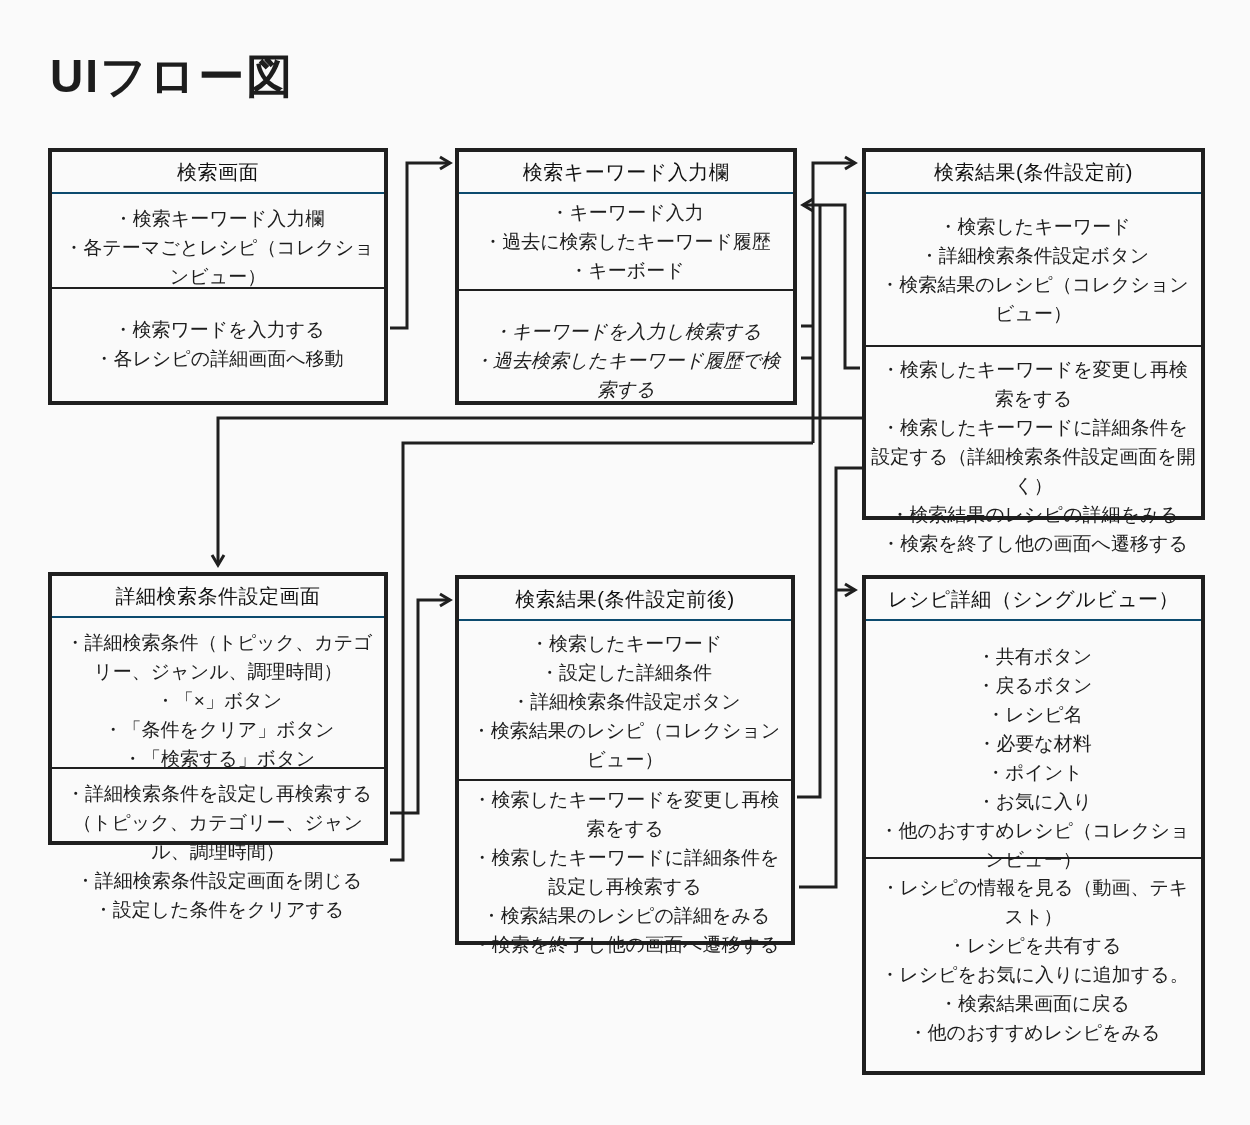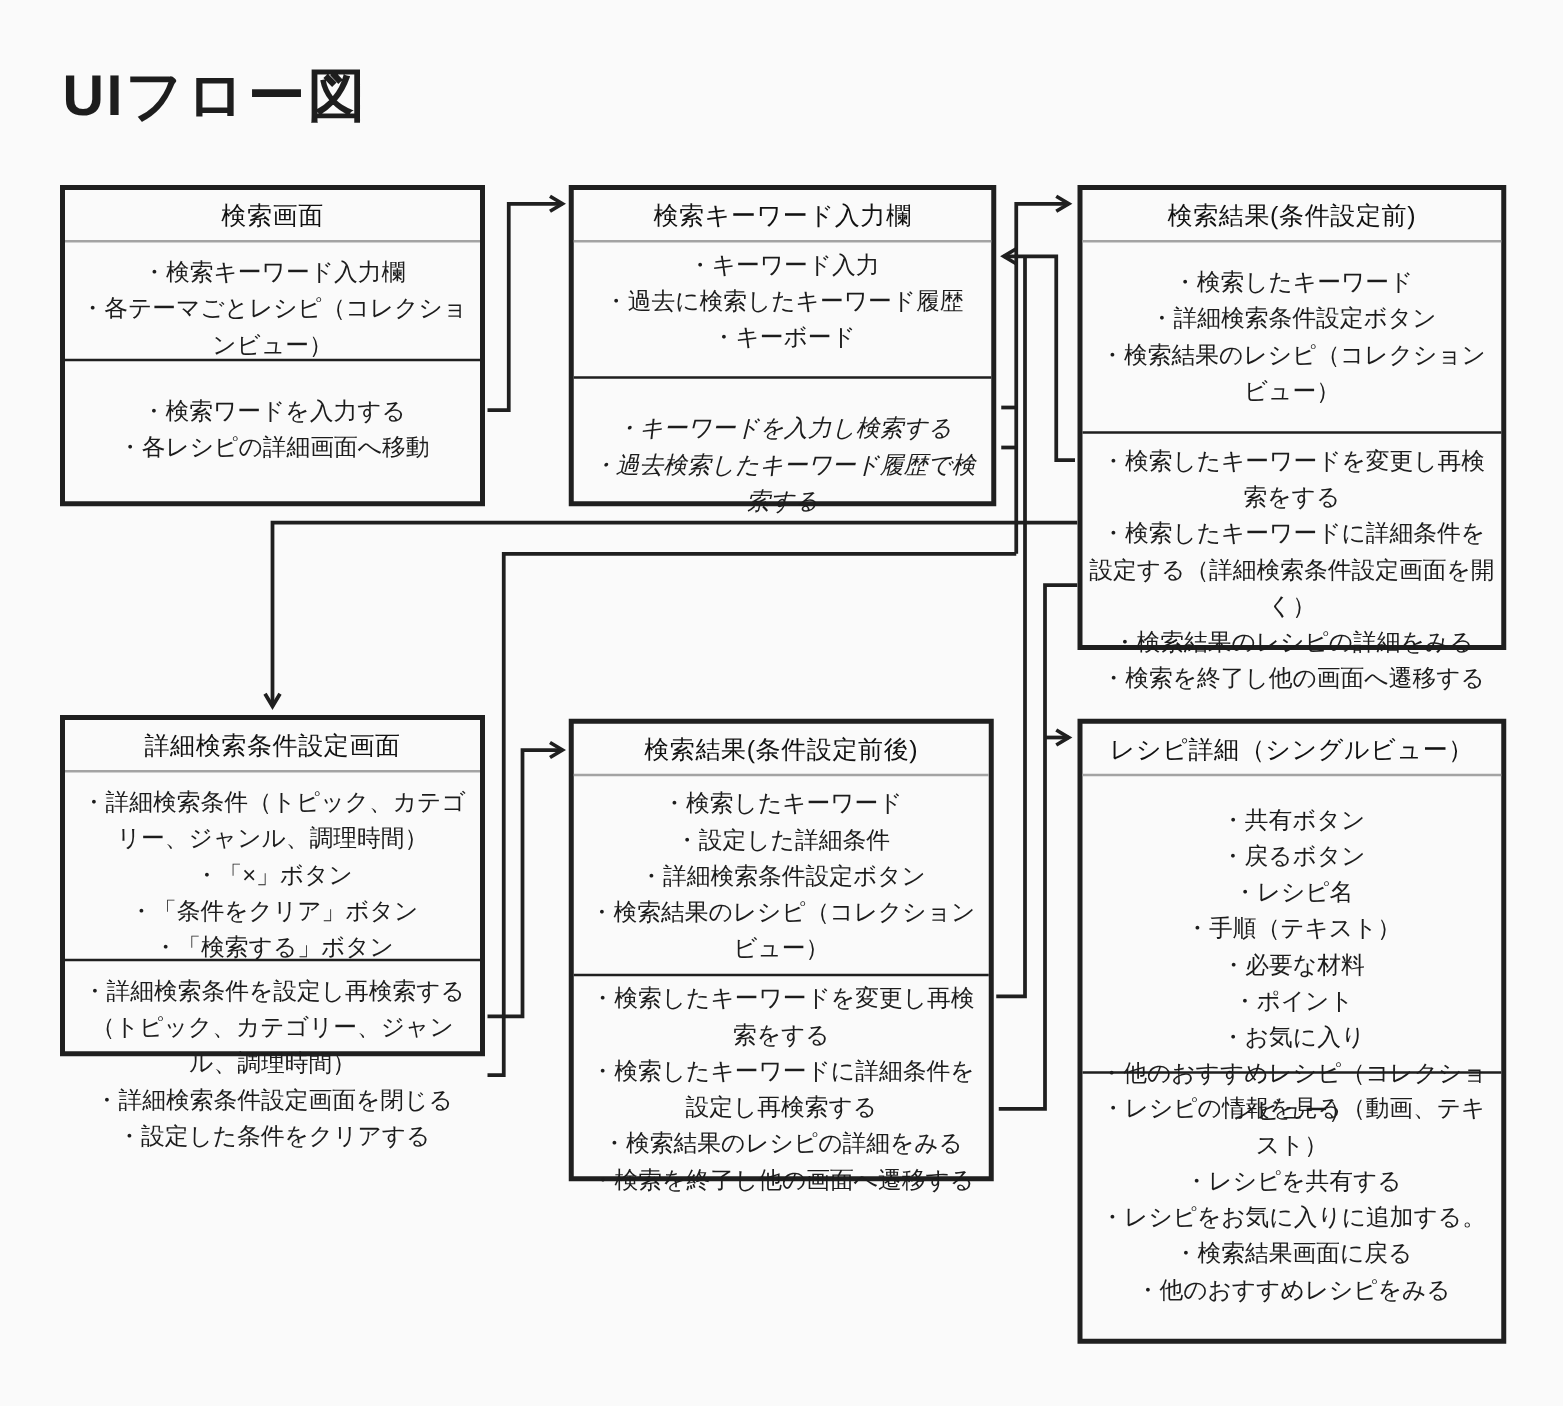--- a/index.html
+++ b/index.html
@@ -11,37 +11,37 @@
   .page-title {
     position:absolute; left:50px; top:46px;
     font-size:46px; font-weight:600; letter-spacing:2px; color:#1d1d1d;
   }
   .box {
     position:absolute; display:flex; flex-direction:column;
     border:4px solid #1f1f1f; box-sizing:border-box; background:#fafafa;
   }
   .box-title {
     flex:none; height:40px; display:flex; align-items:center; justify-content:center;
-    border-bottom:2px solid #a3a3a3; font-size:20px; letter-spacing:.5px; color:#111;
+    border-bottom:2px solid #0c4a6e; font-size:20px; letter-spacing:.5px; color:#111;
   }
   .box-elements { flex:none; border-bottom:2px solid #1f1f1f; box-sizing:border-box; }
   .box-actions  { flex:1 1 auto; }
   .box-elements,.box-actions { padding:8px 5px 0 5px; font-size:19px; line-height:29px;text-align:center; }
   .item { text-indent:2px; letter-spacing:0; }
 
   
   #box-0 { left:48px;  top:148px; width:340px; height:257px; }
   #box-1 { left:455px; top:148px; width:342px; height:257px; }
   #box-2 { left:862px; top:148px; width:343px; height:372px; }
   #box-3 { left:48px;  top:572px; width:340px; height:273px; }
   #box-4 { left:455px; top:575px; width:340px; height:370px; }
   #box-5 { left:862px; top:575px; width:343px; height:500px; }
 
   #box-0 .box-elements { height:95px;  padding-top:10px; }
-  #box-1 .box-elements { height:109px;  padding-top:4px; }
+  #box-1 .box-elements { height:97px;  padding-top:4px; }
   #box-2 .box-elements { height:153px; padding-top:18px; }
   #box-3 .box-elements { height:151px; padding-top:10px; }
   #box-4 .box-elements { height:160px; padding-top:8px; }
   #box-5 .box-elements { height:238px; padding-top:21px; }
 
   #box-0 .box-actions { padding-top:26px; }
   #box-1 .box-actions { padding-top:26px;font-style:italic; }
   #box-2 .box-actions { padding-top:8px; }
   #box-3 .box-actions { padding-top:10px; }
   #box-4 .box-actions { padding-top:4px; }
@@ -152,21 +152,20 @@
         <div class="item">・検索を終了し他の画面へ遷移する</div>
       </div>
   </div>
 
   <div class="box" id="box-5">
     <div class="box-title">レシピ詳細（シングルビュー）</div>
     <div class="box-elements">
         <div class="item">・共有ボタン</div>
         <div class="item">・戻るボタン</div>
         <div class="item">・レシピ名</div>
-        <div class="item">・手順（テキスト）</div>
         <div class="item">・必要な材料</div>
         <div class="item">・ポイント</div>
         <div class="item">・お気に入り</div>
         <div class="item">・他のおすすめレシピ（コレクションビュー）</div>
       </div>
     <div class="box-actions">
         <div class="item">・レシピの情報を見る（動画、テキスト）</div>
         <div class="item">・レシピを共有する</div>
         <div class="item">・レシピをお気に入りに追加する。</div>
         <div class="item">・検索結果画面に戻る</div>

